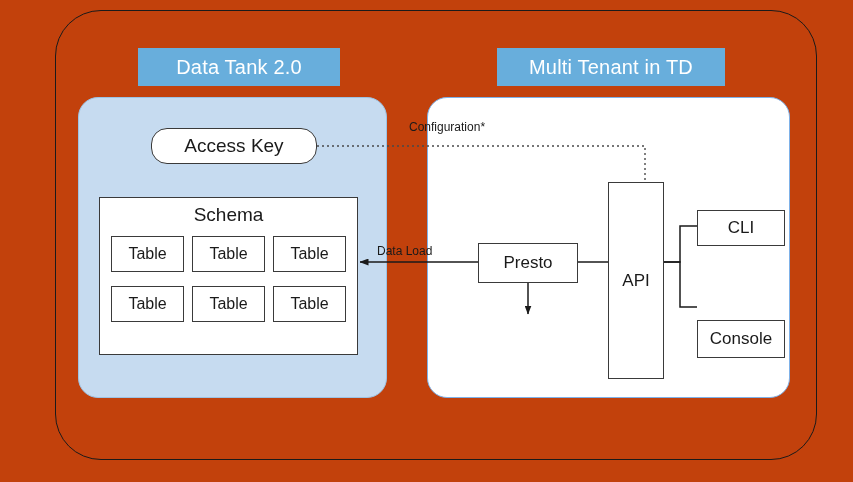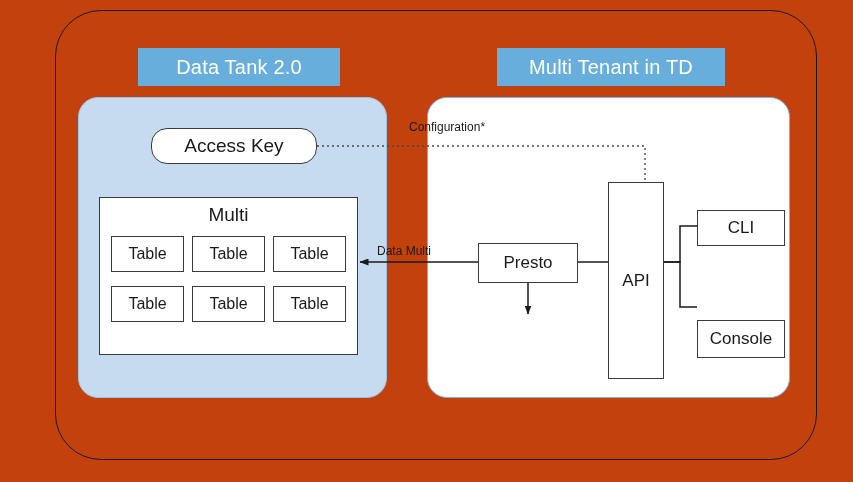--- a/index.html
+++ b/index.html
@@ -199,26 +199,26 @@
 
     
     <line x1="578" y1="262" x2="608" y2="262" stroke="#1a1a1a" stroke-width="1.5"></line>
 
     
     <polyline points="664,262 680,262 680,226 697,226" fill="none" stroke="#1a1a1a" stroke-width="1.5"></polyline>
     <polyline points="664,262 680,262 680,307 697,307" fill="none" stroke="#1a1a1a" stroke-width="1.5"></polyline>
   </svg>
 
   <div class="edge-label" id="label-configuration">Configuration*</div>
-  <div class="edge-label" id="label-data-load">Data Multi</div>
+  <div class="edge-label" id="label-data-load">Data Load</div>
 
   <div class="node" id="node-access-key">Access Key</div>
 
   <div id="schema-box">
-    <div id="schema-title">Multi</div>
+    <div id="schema-title">Schema</div>
     <div id="schema-grid">
       <div class="table-cell">Table</div>
       <div class="table-cell">Table</div>
       <div class="table-cell">Table</div>
       <div class="table-cell">Table</div>
       <div class="table-cell">Table</div>
       <div class="table-cell">Table</div>
     </div>
   </div>
 

